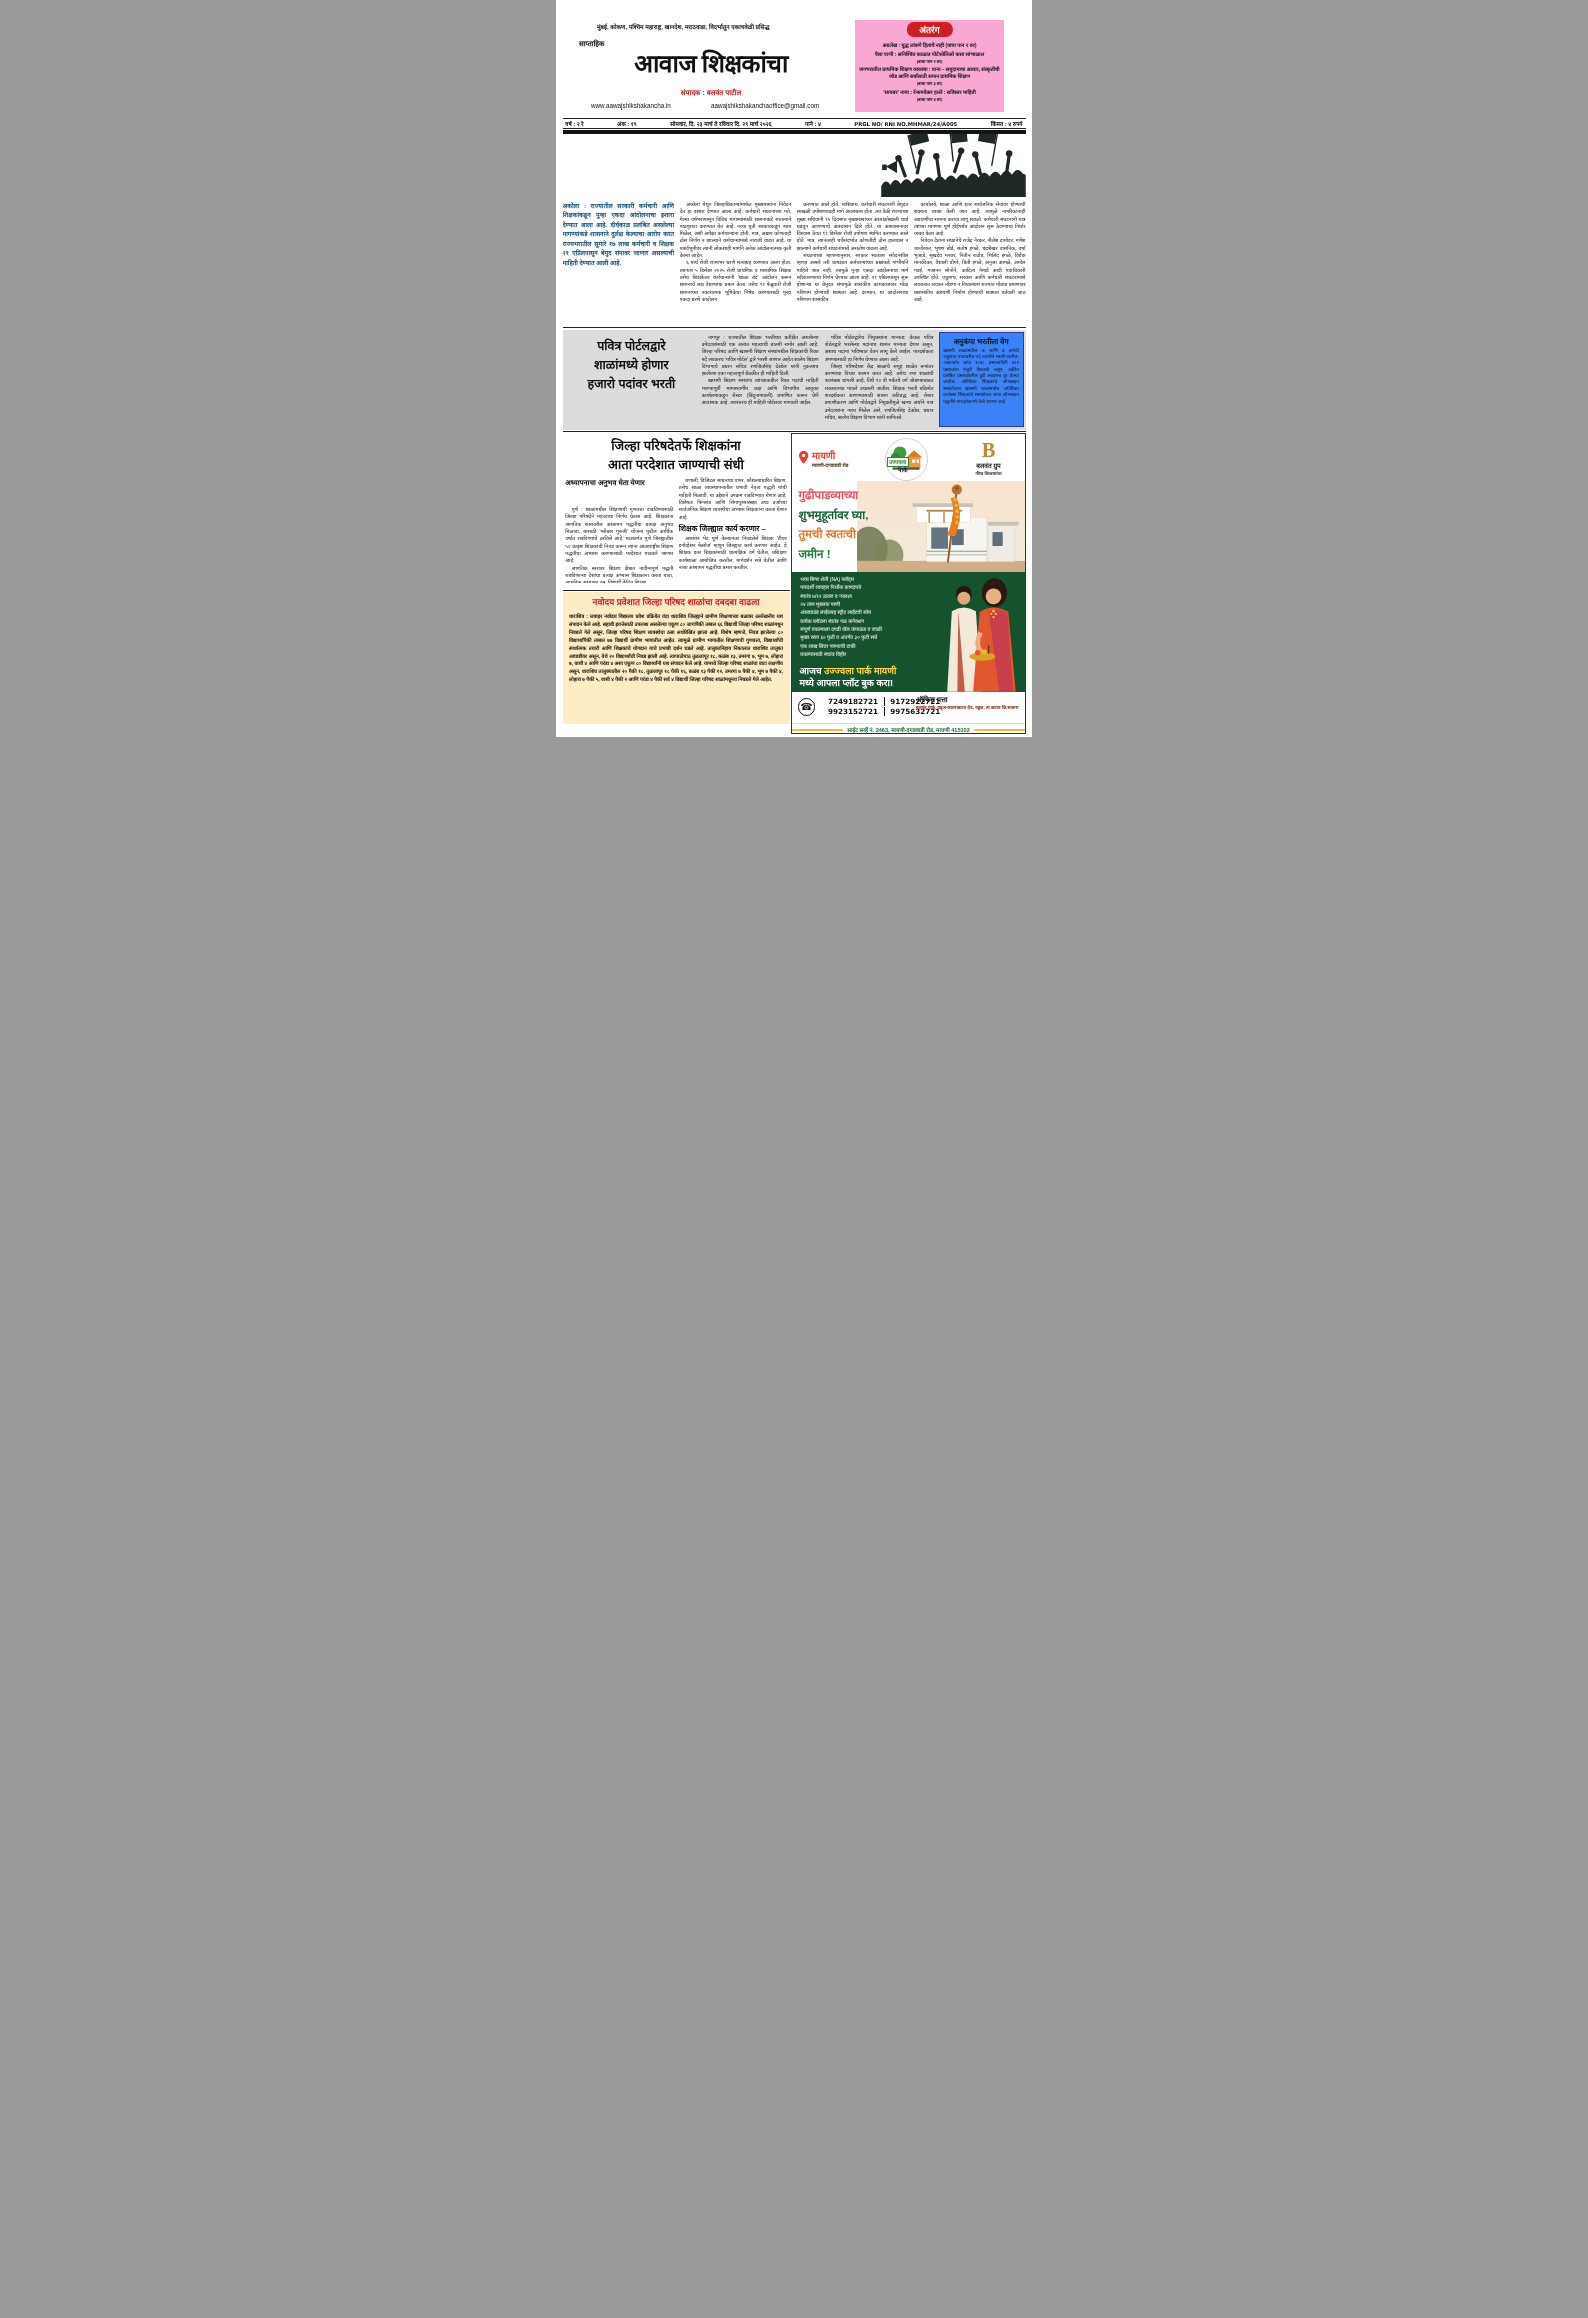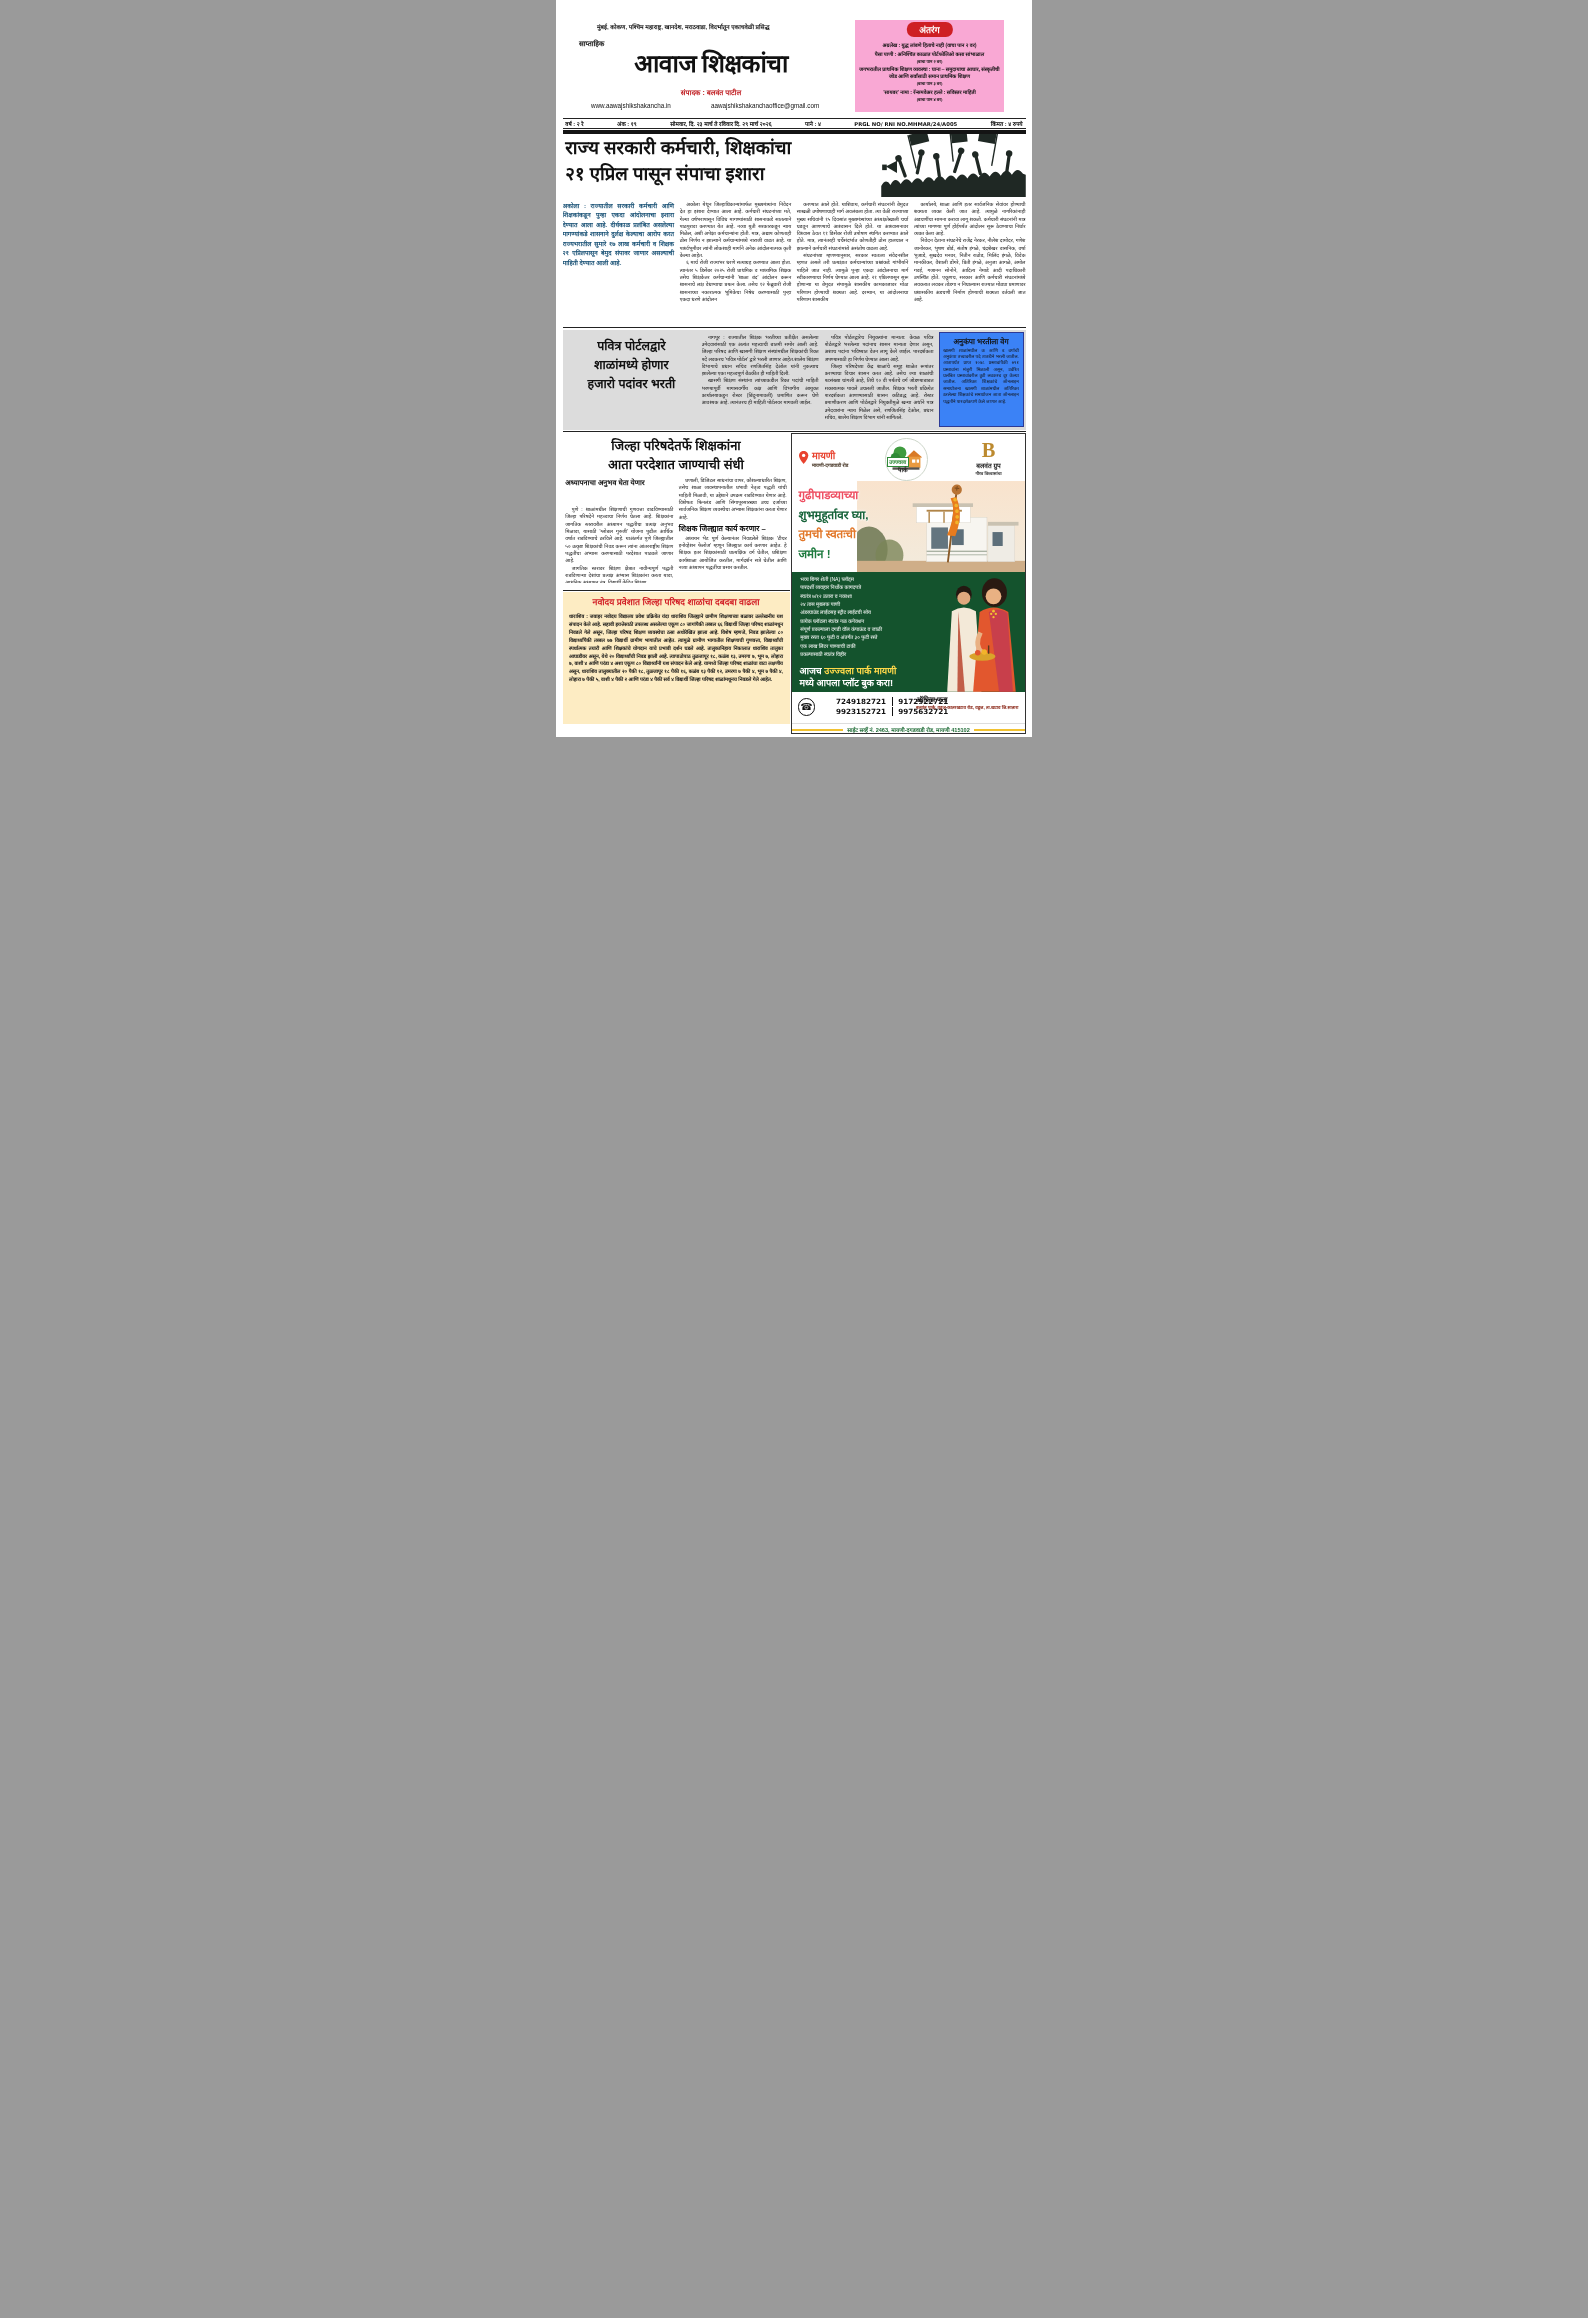--- a/index.html
+++ b/index.html
@@ -78,21 +78,21 @@
   .adh1{color:#ee4f62;} .adh2{color:#156238;} .adh3{color:#e2782a;} .adh4{color:#1d7a3e;}
   .ad-orange{position:relative;height:120px;background:#14532d;}
   .features{position:absolute;left:8.3px;top:3.2px;width:141px;color:#fff;z-index:2;}
   .feat{font-size:5.1px;line-height:1.63;}
   .couple{position:absolute;right:0;top:0;width:88px;height:120px;z-index:1;}
   .cta{position:absolute;left:7.4px;bottom:2.8px;width:158px;font-weight:bold;font-size:9.3px;line-height:1.3;color:#fff;z-index:2;}
   .cta .hl{color:#ffd94a;}
   .ad-footer{position:relative;height:31px;background:#fff;}
   .phone-badge{position:absolute;left:5.6px;top:6px;width:17.6px;height:17.6px;border:1.4px solid #111;border-radius:50%;
                display:flex;align-items:center;justify-content:center;font-size:9.7px;box-sizing:border-box;}
-  .phones{position:absolute;left:44px;top:4.6px;display:grid;grid-template-columns:auto auto;column-gap:0;row-gap:1.4px;
+  .phones{position:absolute;left:36px;top:4.6px;display:grid;grid-template-columns:auto auto;column-gap:0;row-gap:1.4px;
           font-weight:bold;font-size:7.2px;font-family:"DejaVu Sans",sans-serif;}
   .phones .pc2{border-left:0.9px solid #111;padding-left:5.6px;margin-left:5.6px;}
   .office{position:absolute;left:124px;top:3.2px;width:108px;}
   .office-label{font-weight:bold;font-size:7px;margin-bottom:0.9px;}
   .office-addr{font-size:4.5px;color:#8c2b1c;font-weight:bold;line-height:1.4;}
   .site-strip{position:relative;height:12px;background:#fff;display:flex;align-items:center;border-top:0.5px solid #ddd;}
   .ybar{flex:1;height:2.3px;background:#f2c230;}
   .site-txt{margin:0 3.7px;color:#1e6b35;font-weight:bold;font-size:5.6px;white-space:nowrap;}
 </style>
 </head>
@@ -133,24 +133,20 @@
     <span>वर्ष : २ रे</span>
     <span>अंक : १९</span>
     <span>सोमवार, दि. २३ मार्च ते रविवार दि. २९ मार्च २०२६</span>
     <span>पाने : ४</span>
     <span class="rni">PRGL NO/ RNI NO.MHMAR/24/A005</span>
     <span>किंमत : ४ रुपये</span>
   </div>
   <div class="rule r2"></div>
   <div class="thickbar"></div>
 
-  <div class="lead-h">
-    <div>राज्य सरकारी कर्मचारी, शिक्षकांचा</div>
-    <div>२१ एप्रिल पासून संपाचा इशारा</div>
-  </div>
 
   <div class="protest">
     <svg width="145" height="63" viewBox="0 0 312 136">
       <g fill="#1f2824">
 
         <g transform="rotate(-14 60 10)">
             <rect x="58" y="2" width="3" height="74"></rect>
             <rect x="61" y="2" width="40" height="24"></rect>
           </g>
         <g transform="rotate(10 250 6)">

